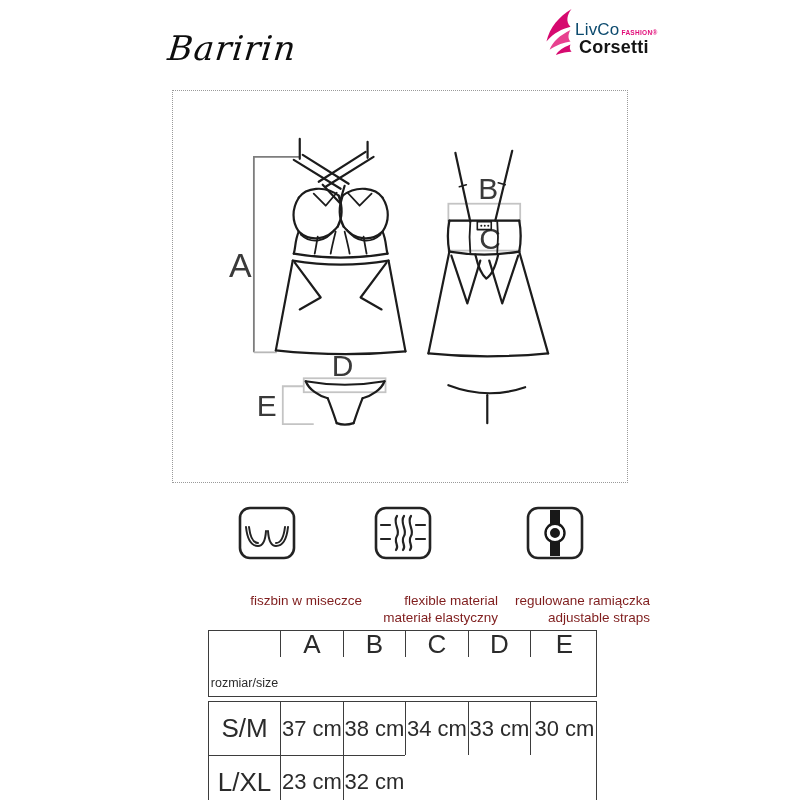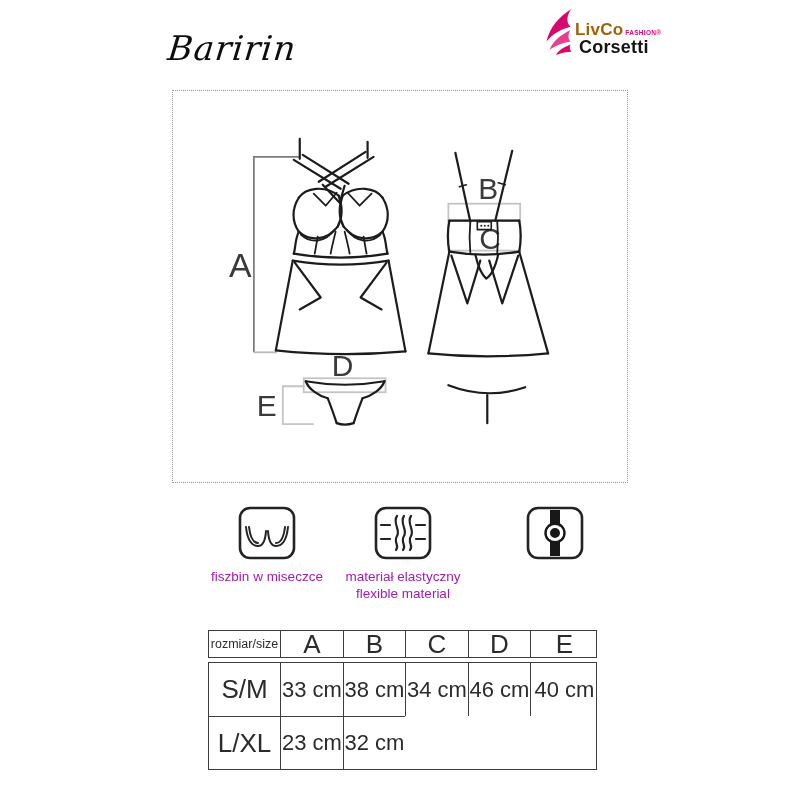--- a/index.html
+++ b/index.html
@@ -9,43 +9,43 @@
   }
   
   .page-title{
     position:absolute;left:168px;top:28px;
     font-family:"DejaVu Serif",serif;font-style:italic;font-weight:500;
     font-size:34px;color:#0d0d0d;letter-spacing:1px;transform:skewX(-6deg);
   }
   .logo{position:absolute;left:544px;top:9px;display:flex;align-items:flex-start;}
   .logo-text{margin-left:1px;line-height:1;padding-top:12px;}
   .logo-row1{display:flex;align-items:baseline;}
-  .logo-livco{font-size:17px;font-weight:bold;color:#a16207;letter-spacing:.2px;}
+  .logo-livco{font-size:17px;font-weight:normal;color:#0c4a6e;letter-spacing:.2px;}
   .logo-fashion{font-size:6.5px;font-weight:bold;color:#e10a77;margin-left:2px;letter-spacing:.3px;}
   .logo-corsetti{font-size:18px;font-weight:bold;color:#141414;margin-left:4px;margin-top:-1px;letter-spacing:.2px;text-align:right;}
   
   .diagram-box{
     position:absolute;left:172px;top:90px;width:454px;height:391px;
     border:1px dotted #9a9a9a;
   }
   .diagram-box svg{display:block;}
   
   .feature{position:absolute;top:506px;width:190px;text-align:center;}
-  .feature-caption{margin-top:5px;font-size:13.5px;line-height:16.5px;color:#a21caf;}
+  .feature-caption{margin-top:29px;font-size:13.5px;line-height:16.5px;color:#7f1d1d;text-align:right;}
   
   .size-table{position:absolute;left:208px;top:630px;width:389px;}
   .tbl{display:grid;grid-template-columns:71px 63px 62px 63px 62px 68px;border:1.5px solid #3d3d3d;box-sizing:border-box;}
   .tbl>div{display:flex;align-items:center;justify-content:center;box-sizing:border-box;color:#2b2b2b;}
   .tbl-header>div{height:26px;border-left:1.5px solid #3d3d3d;}
   .tbl-header>div:first-child{border-left:none;}
   .tbl-body{margin-top:4px;}
   .tbl-body>div{height:53px;border-left:1.5px solid #3d3d3d;border-top:1.5px solid #3d3d3d;}
   .tbl-body>div:nth-child(6n+1){border-left:none;}
   .tbl-body>div:nth-child(-n+6){border-top:none;}
-  .h-size-label{font-size:12.5px;}
+  .h-size-label{font-size:12.5px;margin-top:39px;}
   .h-letter{font-size:26px;}
   .b-size{font-size:26px;}
   .b-val{font-size:22px;}
 </style>
 </head>
 <body>
 
 <div class="page-title">Baririn</div>
 
 <div class="logo">
@@ -178,49 +178,53 @@
       <rect x="2" y="2" width="54" height="50" rx="10" fill="none" stroke="#232323" stroke-width="2.6"></rect>
       <g fill="none" stroke="#232323" stroke-width="2.2" stroke-linecap="round">
         <path d="M7,19 H16 M7,33 H16 M42,19 H51 M42,33 H51"></path>
         <path d="M23,10 C18,17 27,24 23,30 C19,36 26,40 22,44"></path>
         <path d="M30,10 C25,17 34,24 30,30 C26,36 33,40 29,44"></path>
         <path d="M37,10 C32,17 41,24 37,30 C33,36 40,40 36,44"></path>
       </g>
     </svg>
   </span>
   <div class="feature-caption">
+    <div>flexible material</div>
     <div>materiał elastyczny</div>
-    <div>flexible material</div>
   </div>
 </div>
 
 <div class="feature" style="left:460px;">
   <span>
     <svg width="58" height="54" viewBox="0 0 58 54">
       <rect x="2" y="2" width="54" height="50" rx="10" fill="none" stroke="#232323" stroke-width="2.6"></rect>
       <rect x="24" y="4" width="10" height="46" fill="#181818"></rect>
       <circle cx="29" cy="27" r="9.5" fill="none" stroke="#181818" stroke-width="2.4"></circle>
       <circle cx="29" cy="27" r="6.5" fill="none" stroke="#ffffff" stroke-width="3"></circle>
     </svg>
   </span>
+  <div class="feature-caption">
+    <div>regulowane ramiączka</div>
+    <div>adjustable straps</div>
+  </div>
 </div>
 
 <div class="size-table">
   <div class="tbl tbl-header">
     <div class="h-size-label">rozmiar/size</div>
     <div class="h-letter">A</div>
     <div class="h-letter">B</div>
     <div class="h-letter">C</div>
     <div class="h-letter">D</div>
     <div class="h-letter">E</div>
   </div>
   <div class="tbl tbl-body">
     <div class="b-size">S/M</div>
-    <div class="b-val">33 cm</div>
+    <div class="b-val">37 cm</div>
     <div class="b-val">38 cm</div>
     <div class="b-val">34 cm</div>
-    <div class="b-val">46 cm</div>
-    <div class="b-val">40 cm</div>
+    <div class="b-val">33 cm</div>
+    <div class="b-val">30 cm</div>
     <div class="b-size">L/XL</div>
     <div class="b-val">23 cm</div>
     <div class="b-val">32 cm</div>
   </div>
 </div>
 
 </body></html>

